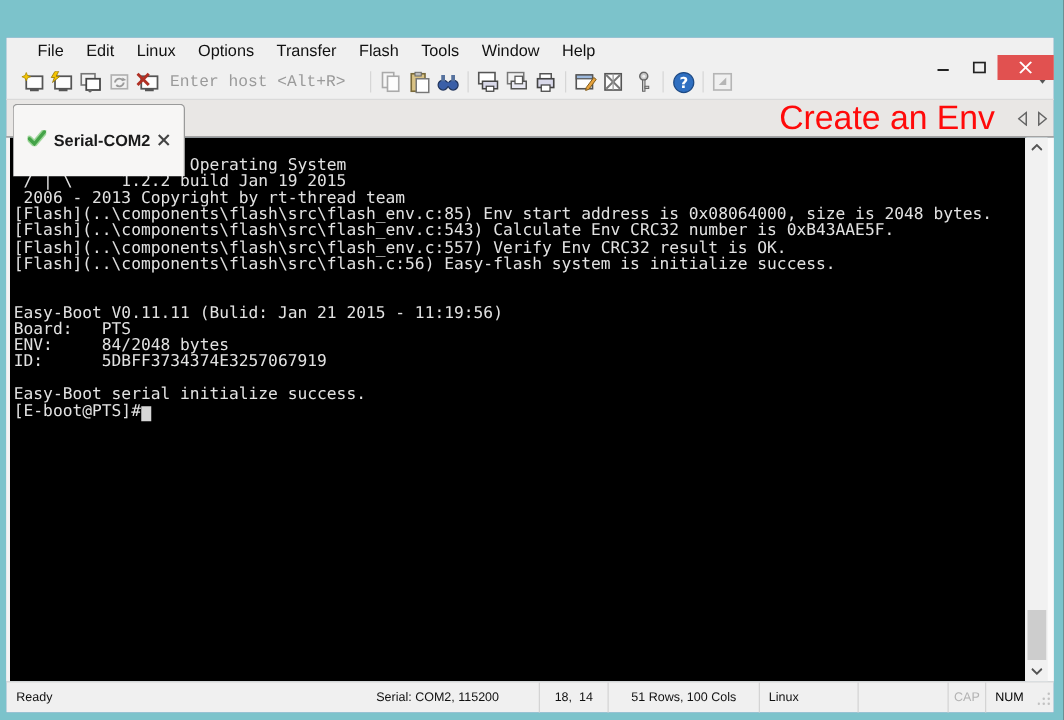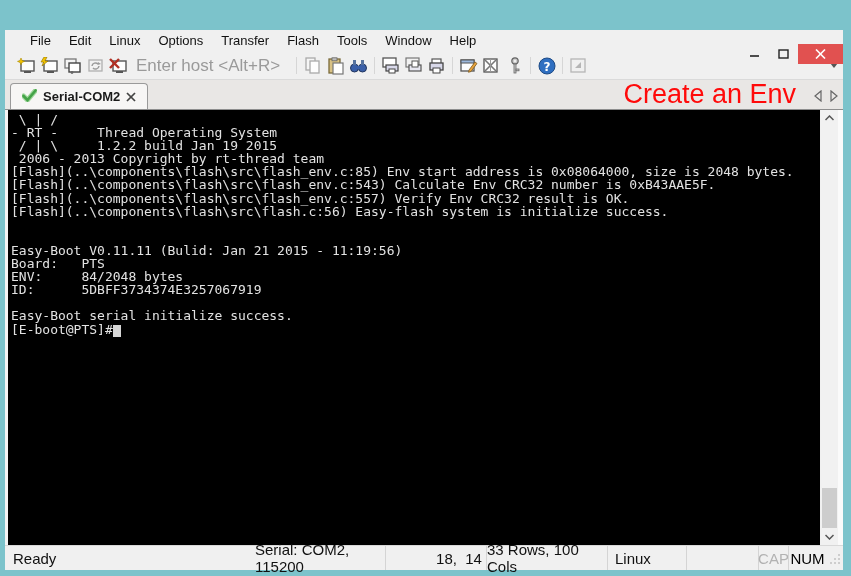--- a/index.html
+++ b/index.html
@@ -16,53 +16,53 @@
   .inner{position:absolute;top:30px;left:5px;right:8px;bottom:6px;display:flex;
          flex-direction:column;background:#0369a1;}
   
   .menubar{height:22px;display:flex;align-items:center;padding-left:16px;background:#f0f0f0;}
   .menu-item{padding:0 9px;font-size:13px;color:#111;line-height:22px;}
   
   .toolbar{height:27px;display:flex;align-items:center;background:#f0f0f0;
            border-bottom:1px solid #dadada;padding-left:10px;position:relative;}
   .ticon{width:23px;height:21px;display:flex;align-items:center;justify-content:center;flex:0 0 auto;}
   .t-sep{width:1px;height:17px;background:#d6d6d6;margin:0 4px;flex:0 0 auto;}
-  .host-input{width:150px;border:none;background:transparent;font-size:17px;color:#666;
-              font-family:Liberation Sans, sans-serif;outline:none;margin:0 4px;}
+  .host-input{width:150px;border:none;background:transparent;font-size:13px;color:#666;
+              font-family:Liberation Mono, monospace;outline:none;margin:0 4px;}
   .host-input::placeholder{color:#9a9a9a;}
   .overflow{position:absolute;right:3px;top:4px;}
   
   .tabbar{height:29px;background:#e9e7e5;position:relative;border-bottom:1px solid #8e8e8e;}
   .tab{position:absolute;left:5px;top:3px;height:25px;display:flex;align-items:center;gap:6px;
        background:#f7f6f5;border:1px solid #9a9a9a;border-bottom:none;border-radius:4px 4px 0 0;
-       padding:0 11px;}
+       padding:16px 11px;}
   .tab-label{font-size:13px;font-weight:bold;color:#1a1a1a;}
   .annotation{position:absolute;right:47px;top:-1px;font-size:27px;line-height:30px;
               color:#ff0a0a;font-family:"Liberation Sans",sans-serif;white-space:nowrap;}
   .tab-scroll{position:absolute;right:5px;top:8px;display:flex;gap:8px;}
   
   .terminal-row{flex:1;display:flex;min-height:0;background:#f0f0f0;}
   .left-strip{width:3px;background:#f4f4f4;}
   .terminal{flex:1;margin:0;background:#000;color:#e2e2e2;overflow:hidden;
             font-family:"DejaVu Sans Mono",monospace;font-size:13px;line-height:13.1px;
             white-space:pre;padding:3px 0 0 3px;}
   .cursor{display:inline-block;width:8px;height:12px;background:#d6d6d6;vertical-align:text-bottom;}
   .vscroll{width:17px;background:#f1f1f1;position:relative;margin-left:1px;}
   .sb-arrow{position:absolute;left:0;width:17px;height:16px;display:flex;
             align-items:center;justify-content:center;}
   .sb-up{top:0;} .sb-down{bottom:0;}
   .sb-thumb{position:absolute;left:1px;right:1px;bottom:17px;height:40px;background:#cdcdcd;}
   .right-gap{width:5px;background:#fafafa;}
   
   .statusbar{height:24px;border-top:1px solid #d8d8d8;background:#f0f0f0;display:flex;
-             align-items:flex-end;font-size:15px;color:#111;}
+             align-items:flex-end;font-size:10px;color:#111;}
   .seg{height:100%;display:flex;align-items:center;border-left:1px solid #d4d4d4;}
   .seg-ready{flex:1;border-left:none;padding-left:8px;}
   .seg-serial{width:130px;padding-left:8px;border-left:none;}
-  .seg-pos{width:54px;justify-content:center;white-space:pre;padding-left:46px;}
+  .seg-pos{width:54px;justify-content:center;white-space:pre;}
   .seg-dims{width:120px;justify-content:center;}
   .seg-term{width:71px;padding-left:7px;}
   .seg-blank{width:71px;}
   .seg-cap{width:29px;justify-content:center;color:#b2b2b2;}
   .seg-num{width:37px;justify-content:center;color:#000;}
   .seg-grip{width:15px;border-left:none;justify-content:flex-end;padding-right:2px;}
 </style>
 </head>
 <body>
 
@@ -304,21 +304,21 @@
             </svg>
         </div>
       </div>
       <div class="right-gap"></div>
     </div>
 
     <div class="statusbar">
       <div class="seg seg-ready">Ready</div>
       <div class="seg seg-serial">Serial: COM2, 115200</div>
       <div class="seg seg-pos">18,  14</div>
-      <div class="seg seg-dims">33 Rows, 100 Cols</div>
+      <div class="seg seg-dims">51 Rows, 100 Cols</div>
       <div class="seg seg-term">Linux</div>
       <div class="seg seg-blank"></div>
       <div class="seg seg-cap">CAP</div>
       <div class="seg seg-num">NUM</div>
       <div class="seg seg-grip">
         <svg width="11" height="11" viewBox="0 0 11 11">
           <circle cx="9" cy="2" r="1" fill="#c2c2c2"></circle>
             <circle cx="9" cy="6" r="1" fill="#c2c2c2"></circle>
           <circle cx="9" cy="10" r="1" fill="#c2c2c2"></circle>
             <circle cx="5" cy="6" r="1" fill="#c2c2c2"></circle>

